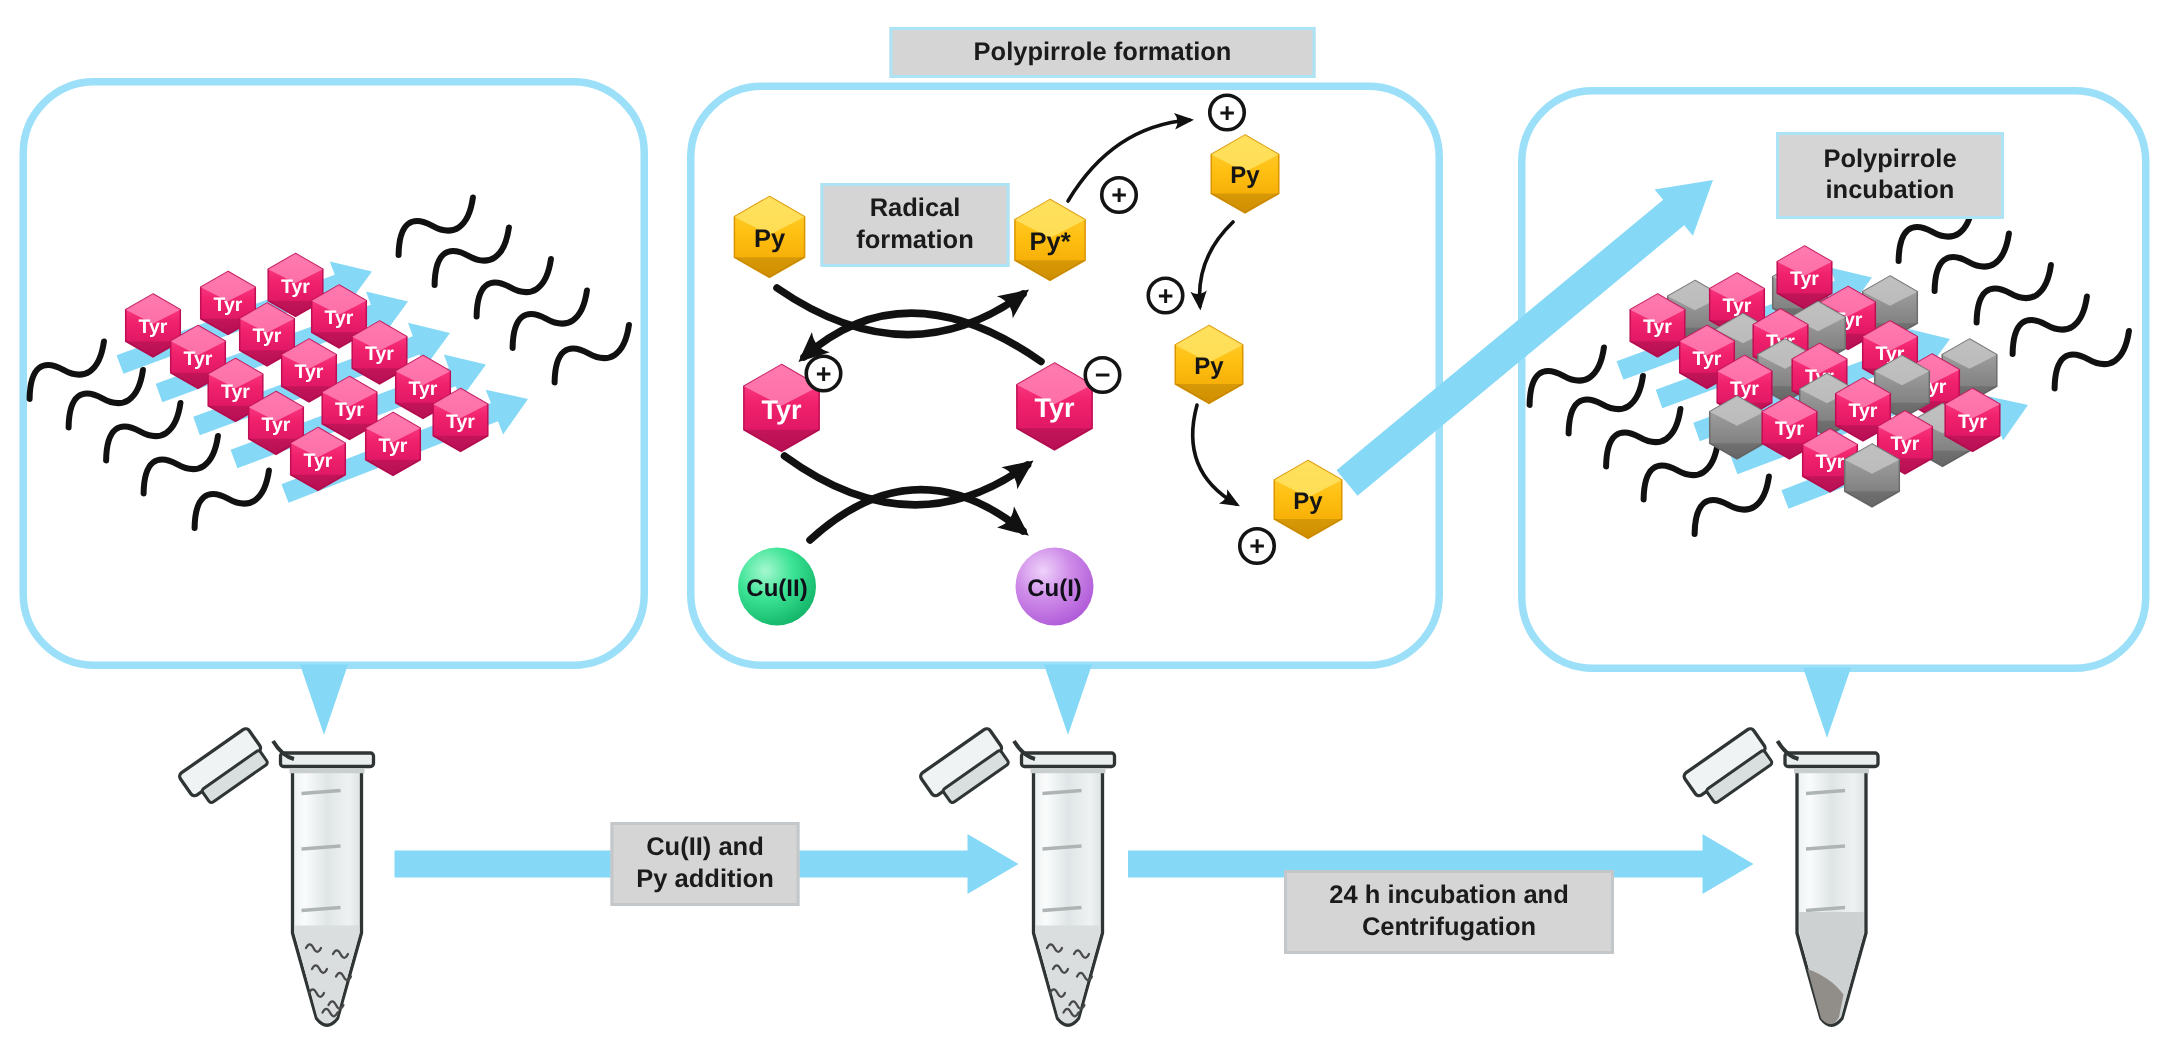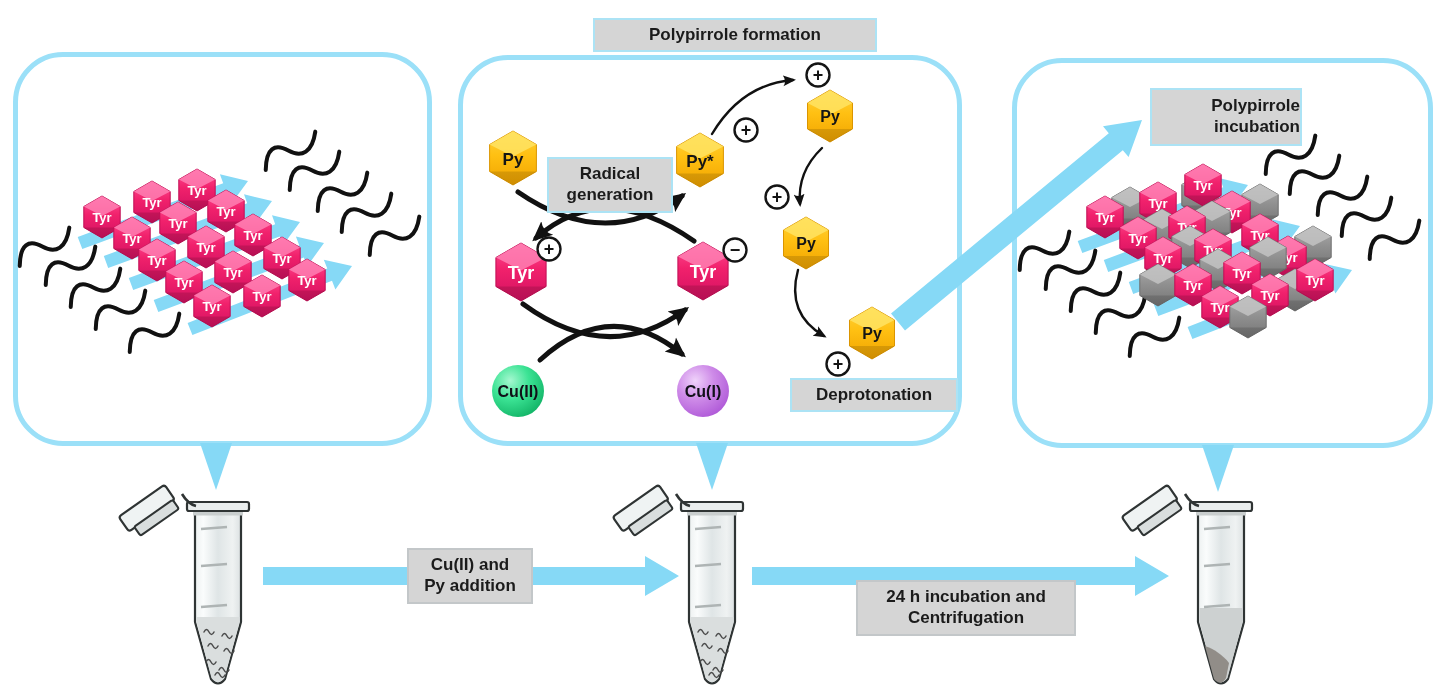--- a/index.html
+++ b/index.html
@@ -501,30 +501,27 @@
           <polygon points="-18.2,-10.5 0,-21 18.2,-10.5 0,-1.1" fill="#C6C6C6" opacity="0.8"></polygon>
           <polygon points="-18.2,10.5 0,21 18.2,10.5 0,10.5" fill="#000" opacity="0.13"></polygon>
         </g>
       </g>
   </svg>
 
   <div class="glabel" style="left:593px;top:18px;width:284px;height:34px;">
     <span>Polypirrole formation</span>
   </div>
 
-  <div class="glabel" style="left:547px;top:122px;width:126px;height:56px;margin-top:35px;">
+  <div class="glabel" style="left:547px;top:122px;width:126px;height:56px;">
     <span>Radical</span>
-    <span>generation</span>
+    <span>formation</span>
   </div>
 
-  <div class="glabel" style="left:790px;top:378px;width:168px;height:34px;">
-    <span>Deprotonation</span>
-  </div>
-
-  <div class="glabel" style="left:1150px;top:88px;width:152px;height:58px;align-items:flex-end;">
+
+  <div class="glabel" style="left:1184px;top:88px;width:152px;height:58px;">
     <span>Polypirrole</span>
     <span>incubation</span>
   </div>
 
   <div class="glabel grayborder" style="left:407px;top:548px;width:126px;height:56px;">
     <span>Cu(II) and</span>
     <span>Py addition</span>
   </div>
 
   <div class="glabel grayborder" style="left:856px;top:548px;width:220px;height:56px;margin-top:32px;">

